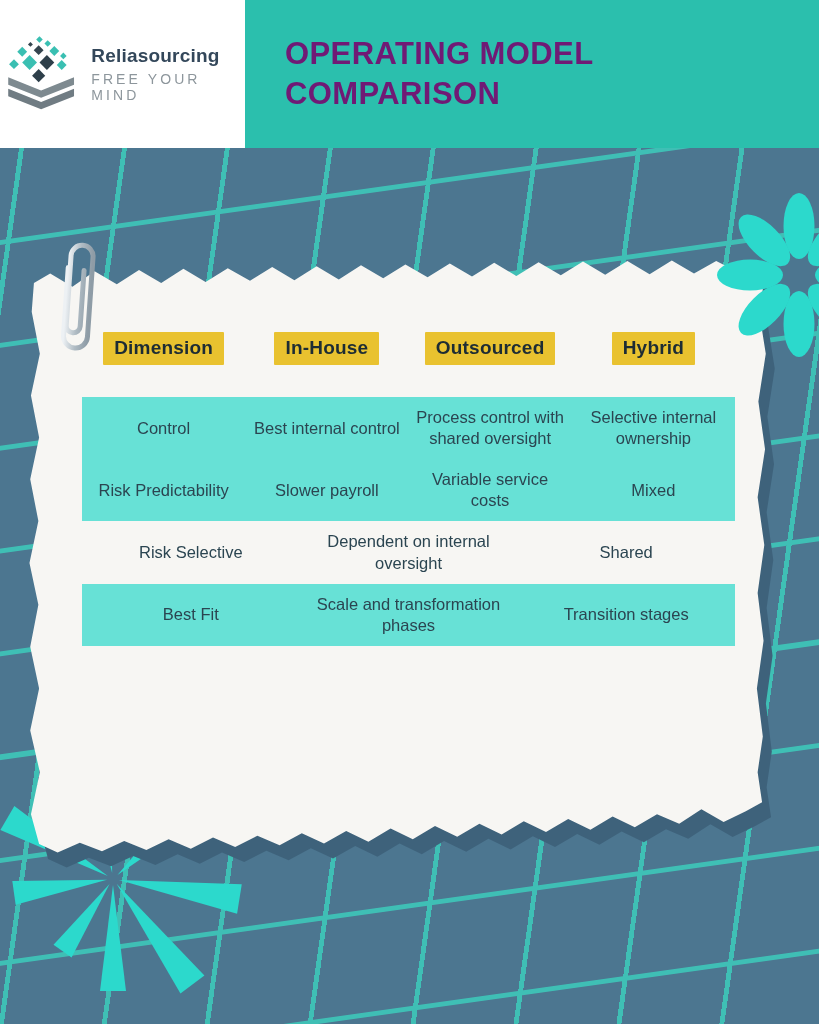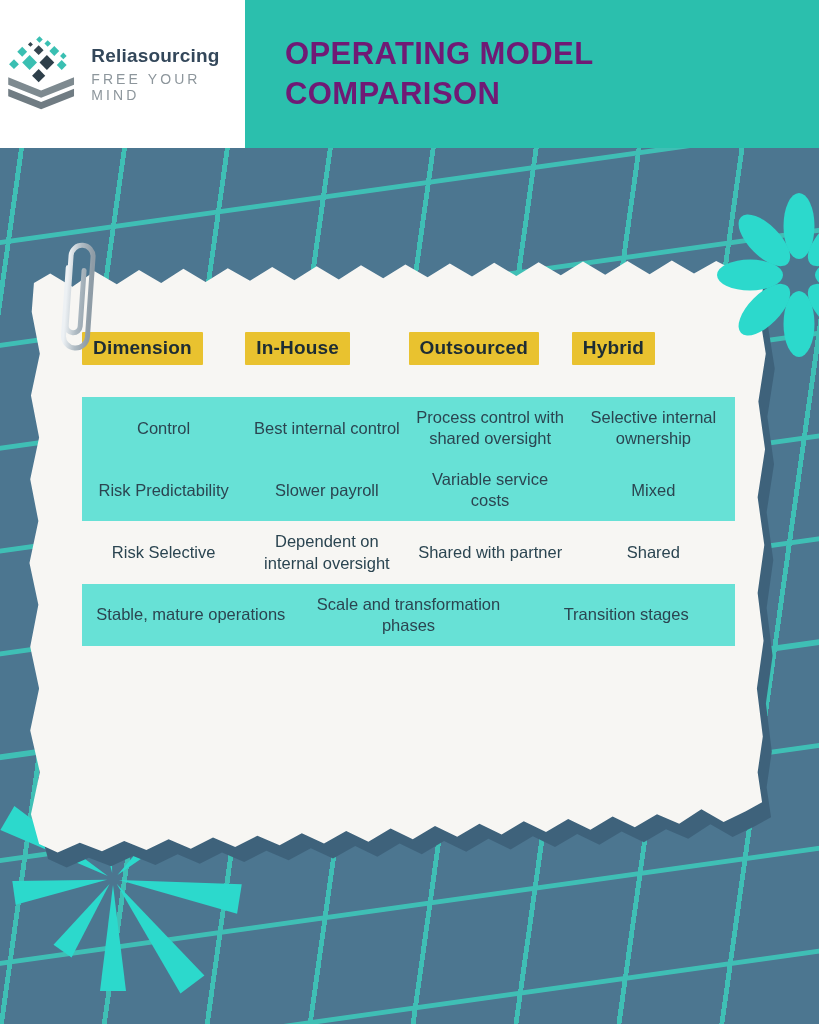--- a/index.html
+++ b/index.html
@@ -102,21 +102,21 @@
   
   .sheet {
     position: absolute;
     left: 54px; top: 74px;
     width: 653px;
   }
   .col-headers {
     display: flex;
     margin-bottom: 32px;
   }
-  .hcell { flex: 1; text-align: left; }
+  .hcell { flex: 1; text-align: center; }
   .badge {
     display: inline-block;
     background: #E9C22F;
     color: #1D2C34;
     font-size: 19px;
     font-weight: 700;
     padding: 5px 11px 6px;
     border-radius: 1px;
     letter-spacing: 0.2px;
   }
@@ -223,26 +223,25 @@
         <div class="trow teal">
           <div class="tcell">Risk Predictability</div>
           <div class="tcell">Slower payroll</div>
           <div class="tcell">Variable service costs</div>
           <div class="tcell">Mixed</div>
         </div>
 
         <div class="trow">
           <div class="tcell">Risk Selective</div>
           <div class="tcell">Dependent on internal oversight</div>
-          <div class="tcell">Shared with partner</div>
           <div class="tcell">Shared</div>
         </div>
 
         <div class="trow teal">
-          <div class="tcell">Stable, mature operations</div>
+          <div class="tcell">Best Fit</div>
           <div class="tcell">Scale and transformation phases</div>
           <div class="tcell">Transition stages</div>
         </div>
 
       </div>
     </div>
   </div>
 
   <svg class="paperclip" width="52" height="132" viewBox="0 0 52 132">
     <defs>

